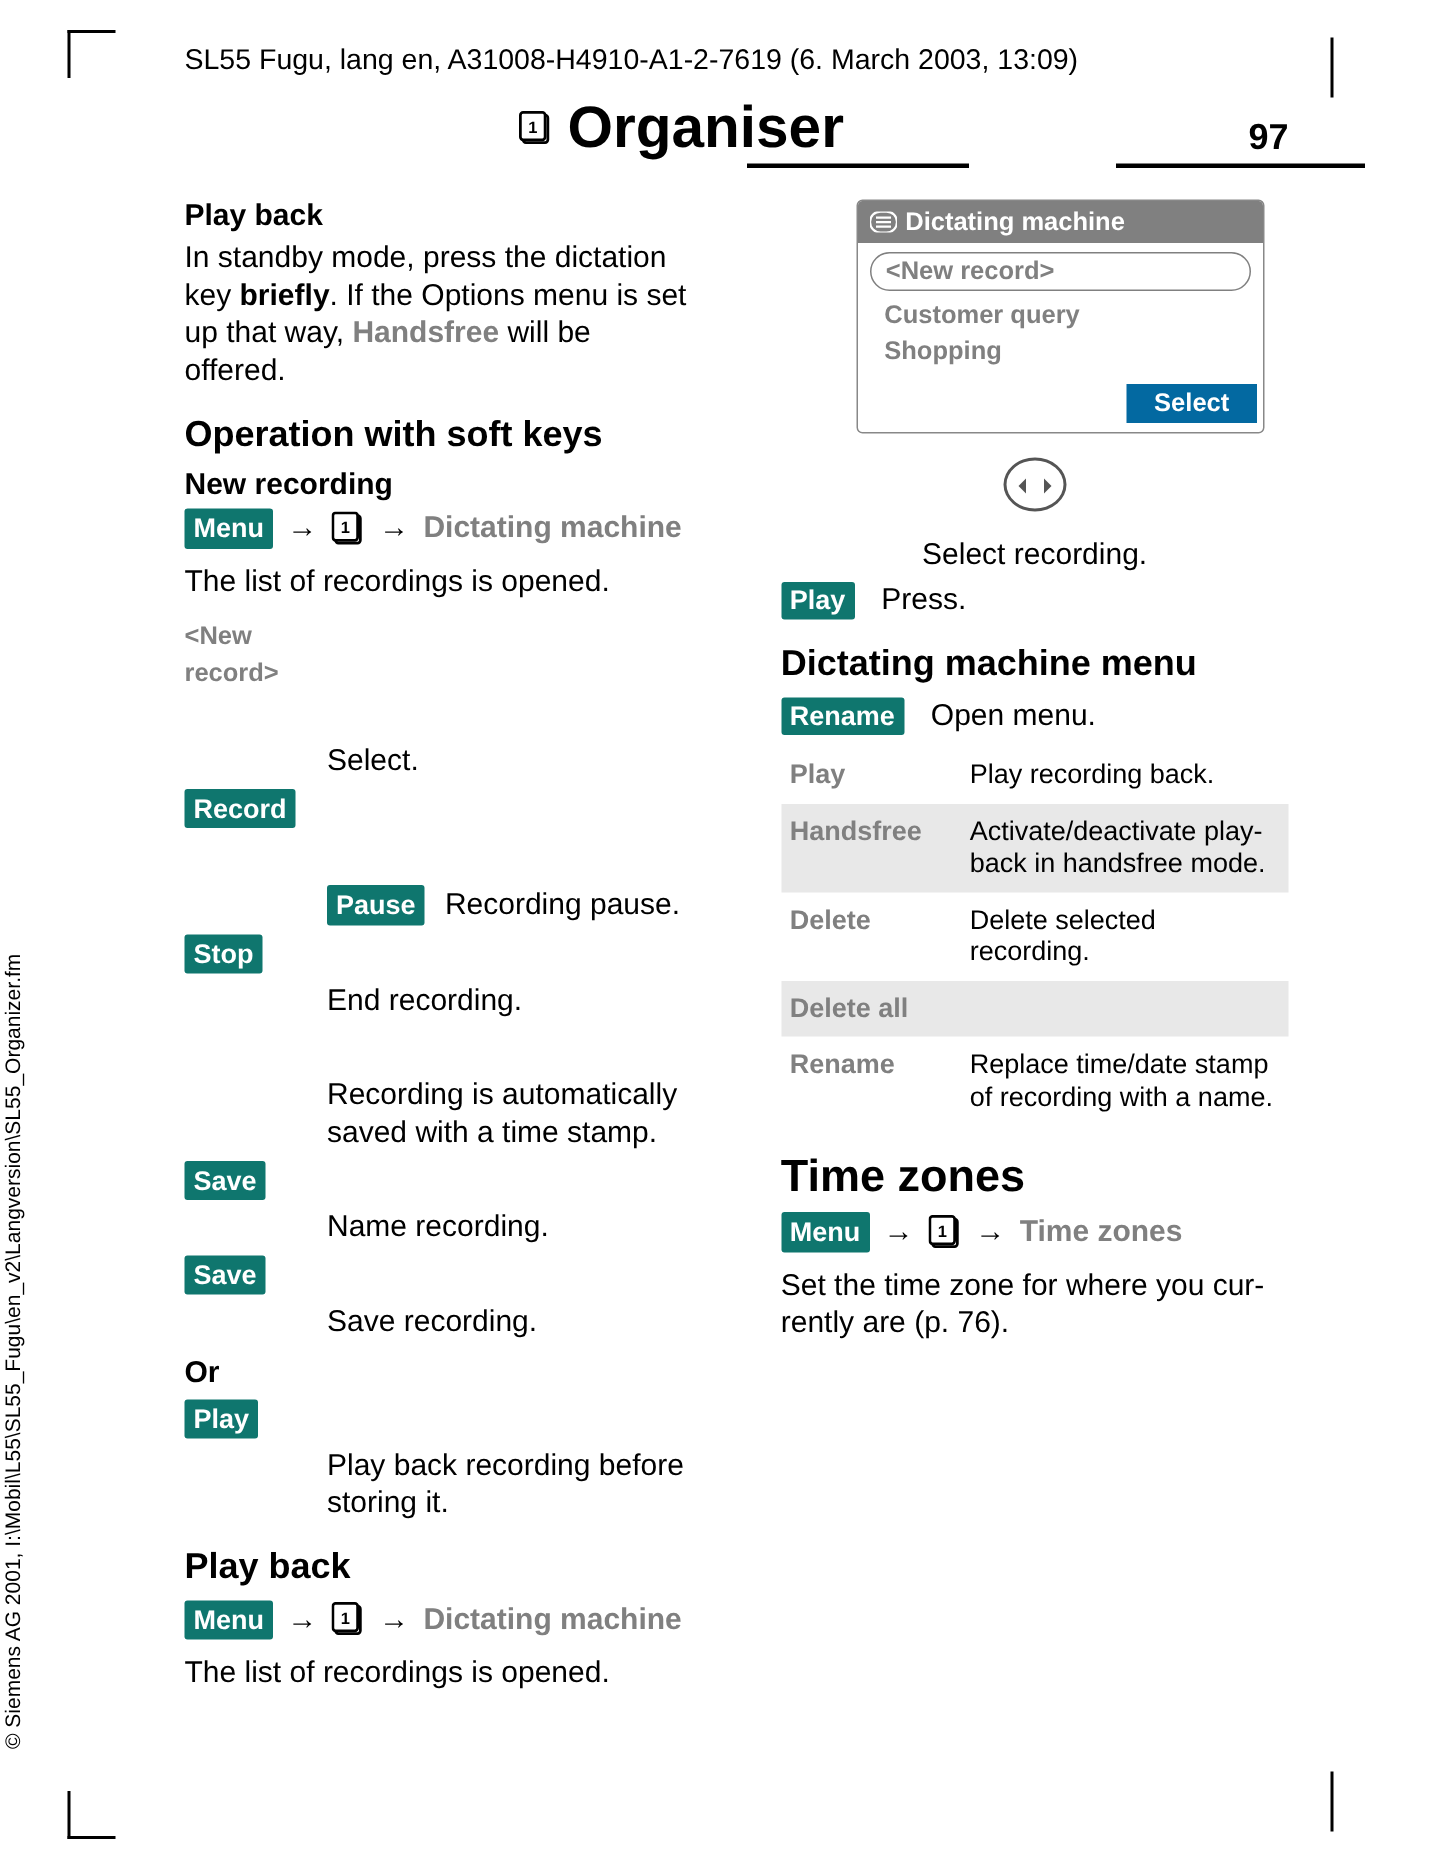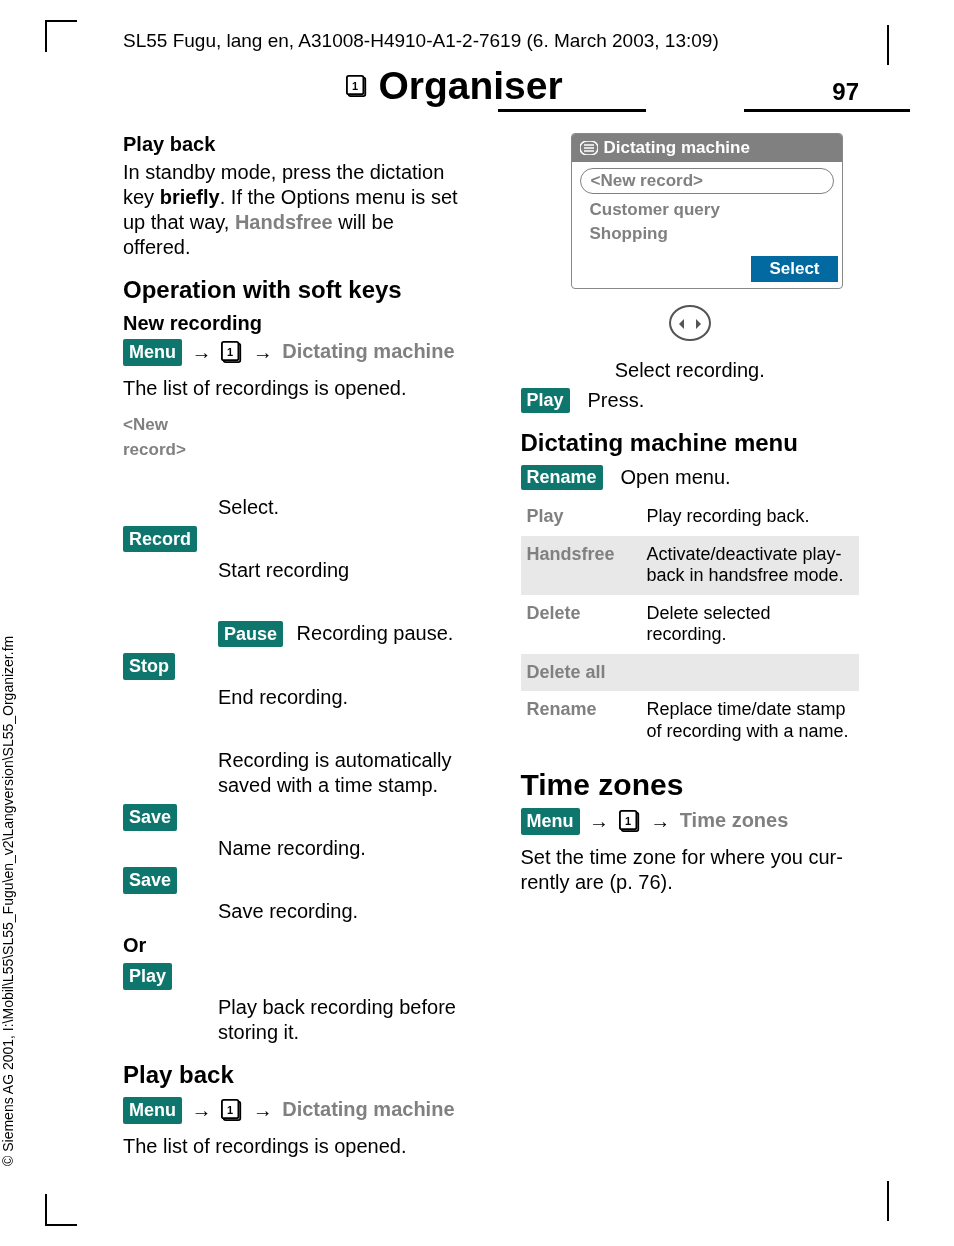--- a/index.html
+++ b/index.html
@@ -111,21 +111,20 @@
       <div class="list-row">
         <div class="list-key"><span class="tiny-grey">&lt;New record&gt;</span></div>
       </div>
       <div class="list-row" style="margin-top:-4px">
         <div class="list-key"></div>
         <div class="list-val">Select.</div>
       </div>
 
       <div class="list-row">
         <div class="list-key"><span class="menubtn">Record</span></div>
-        <div class="list-val">Start recording</div>
       </div>
       <div class="list-row">
         <div class="list-key"></div>
         <div class="list-val">
           <span class="menubtn">Pause</span>
           <span style="margin-left:8px">Recording pause.</span>
         </div>
       </div>
       <div class="list-row">
         <div class="list-key"><span class="menubtn">Stop</span></div>

